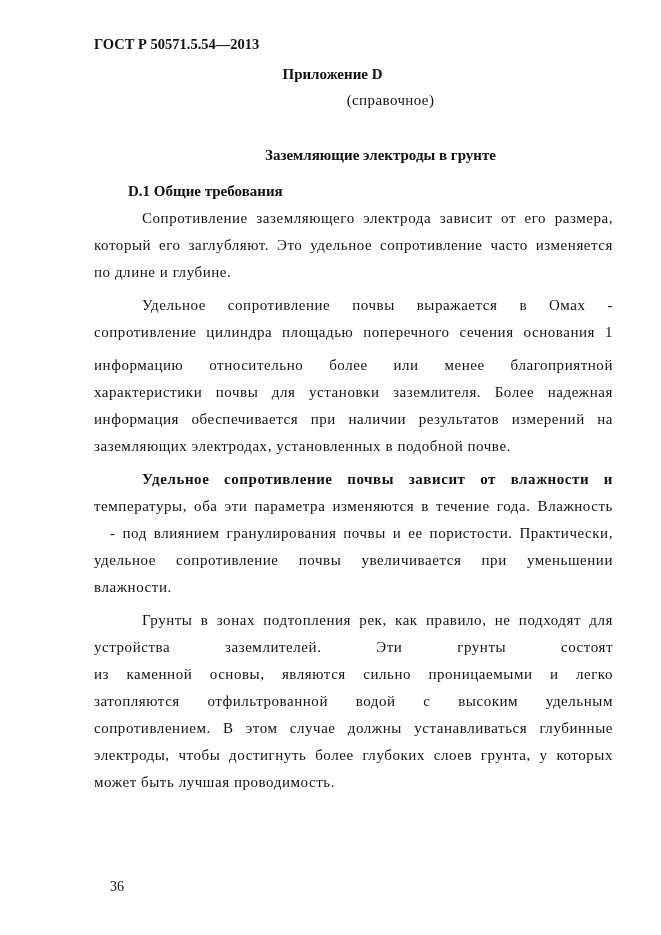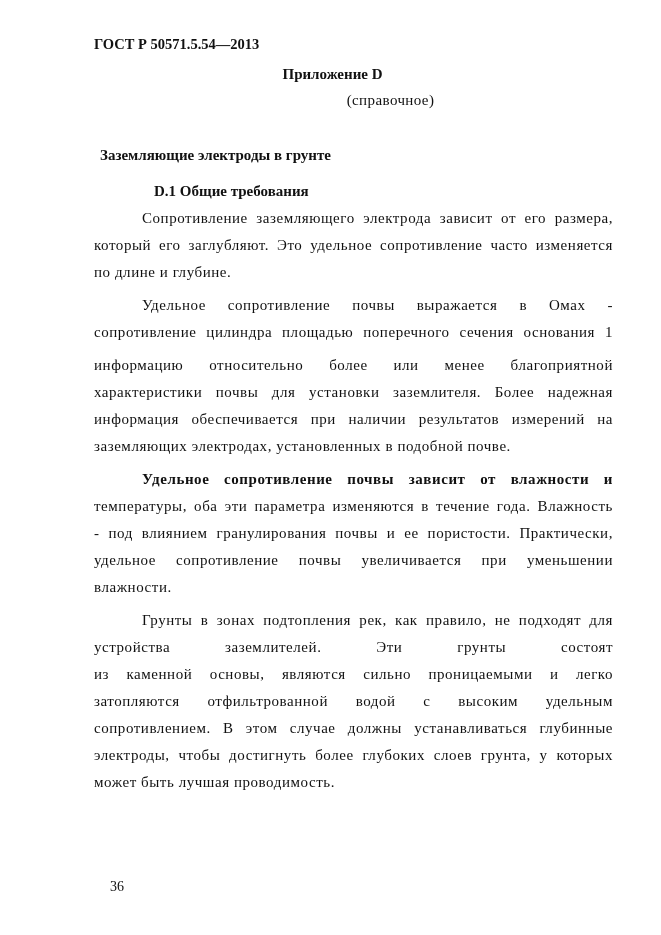--- a/index.html
+++ b/index.html
@@ -44,26 +44,27 @@
       font-size: 15px;
       letter-spacing: 0.4px;
     }
     .section-title {
       position: absolute;
       left: 0;
       width: 661px;
       top: 147px;
       padding-left: 100px;
       box-sizing: border-box;
+      text-align: center;
       font-weight: bold;
       font-size: 15px;
     }
     .subsection-title {
       position: absolute;
-      left: 154px;
+      left: 128px;
       top: 183px;
       font-weight: bold;
       font-size: 15px;
     }
     .body-text {
       position: absolute;
       left: 94px;
       top: 205px;
       width: 519px;
       font-size: 15px;
@@ -127,21 +128,21 @@
     <div class="para" style="margin-top:6px;">
       <span class="line" style="text-indent:0;">информацию относительно более или менее благоприятной</span>
       <span class="line" style="text-indent:0;">характеристики почвы для установки заземлителя. Более надежная</span>
       <span class="line" style="text-indent:0;">информация обеспечивается при наличии результатов  измерений на</span>
       <span class="line last" style="text-indent:0;">заземляющих электродах, установленных в подобной почве.</span>
     </div>
 
     <div class="para" style="margin-top:6px;">
       <span class="line" style="text-indent:48px;font-weight:bold;">Удельное сопротивление почвы зависит от влажности и</span>
       <span class="line" style="text-indent:0;">температуры, оба эти параметра изменяются в течение года. Влажность</span>
-      <span class="line" style="text-indent:0;">- под влиянием гранулирования почвы и ее пористости. Практически,</span>
+      <span class="line" style="text-indent:0;margin-left:16px;">- под влиянием гранулирования почвы и ее пористости. Практически,</span>
       <span class="line" style="text-indent:0;">удельное сопротивление почвы увеличивается при уменьшении</span>
       <span class="line last" style="text-indent:0;">влажности.</span>
     </div>
 
     <div class="para" style="margin-top:6px;">
       <span class="line" style="text-indent:48px;">Грунты в зонах подтопления рек, как правило, не подходят для</span>
       <span class="line" style="text-indent:0;">устройства заземлителей. Эти грунты состоят</span>
       <span class="line" style="text-indent:0;">из каменной основы, являются сильно проницаемыми и легко</span>
       <span class="line" style="text-indent:0;">затопляются отфильтрованной водой с высоким удельным</span>
       <span class="line" style="text-indent:0;">сопротивлением. В этом случае должны устанавливаться глубинные</span>

